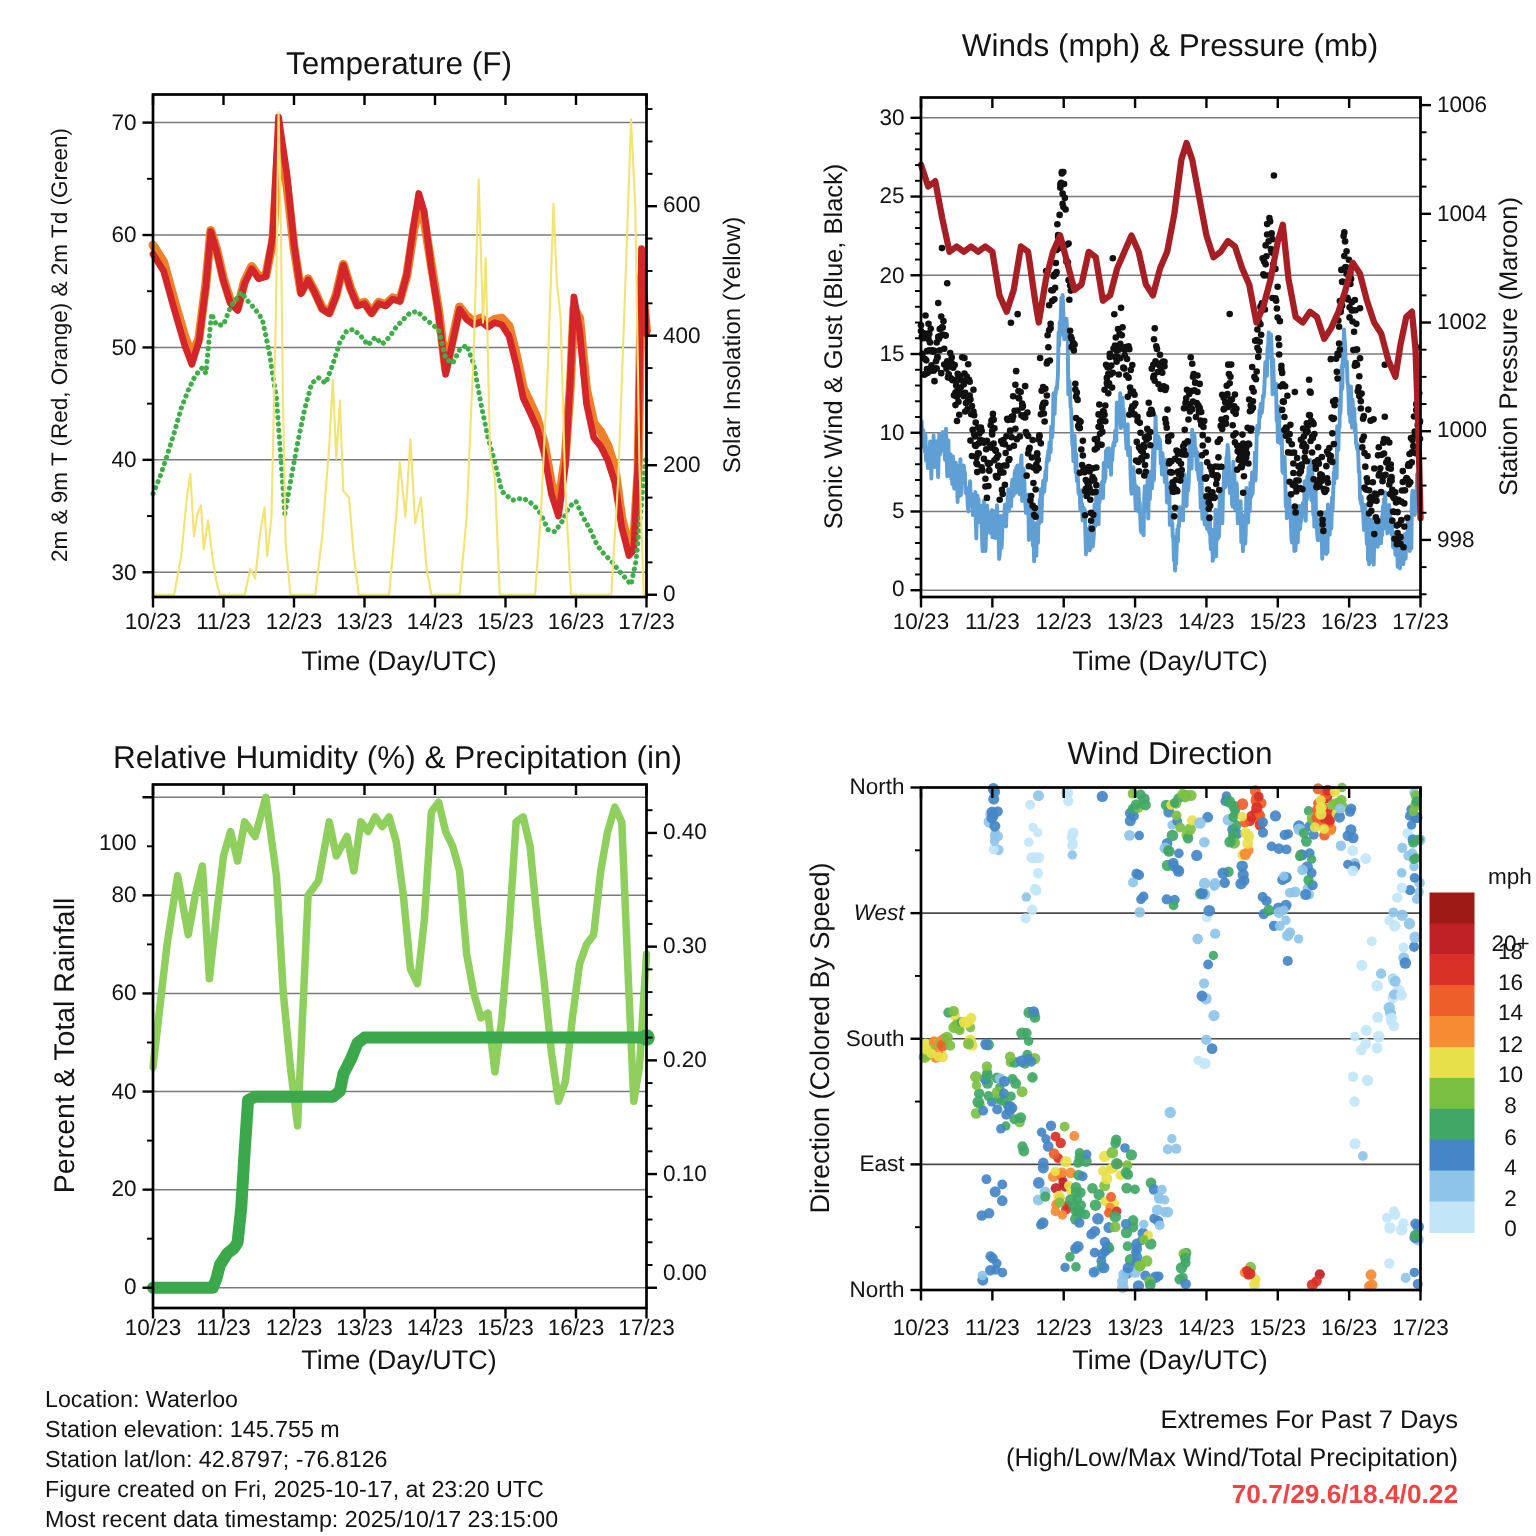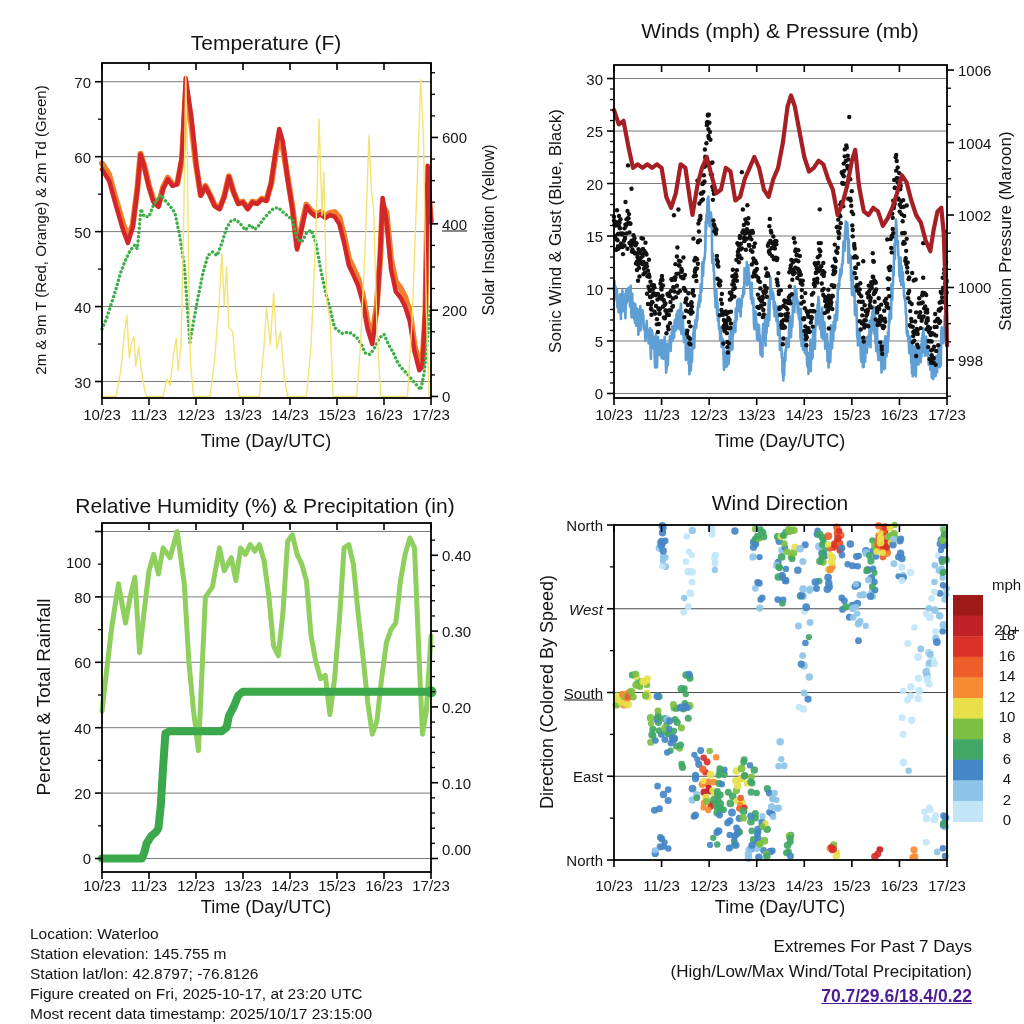--- a/index.html
+++ b/index.html
@@ -1936,30 +1936,30 @@
       <div class="footer-line">Location: Waterloo</div>
       <div class="footer-line">Station elevation: 145.755 m</div>
       <div class="footer-line">Station lat/lon: 42.8797; -76.8126</div>
       <div class="footer-line">Figure created on Fri, 2025-10-17, at 23:20 UTC</div>
       <div class="footer-line">Most recent data timestamp: 2025/10/17 23:15:00</div>
     </div>
 
     <div class="extremes">
       <div>Extremes For Past 7 Days</div>
       <div>(High/Low/Max Wind/Total Precipitation)</div>
-      <div class="ext-val" id="ext-val" style="color: #4c1d95; text-decoration: underline;">70.7/29.6/18.4/0.22</div>
+      <div class="ext-val" id="ext-val" style="color: #ef4444;">70.7/29.6/18.4/0.22</div>
     </div>
   <div class="lab tick tick-yl" style="left: 91px; top: 381.512px;">30</div>
       <div class="lab tick tick-yl" style="left: 91px; top: 306.568px;">40</div>
       <div class="lab tick tick-yl" style="left: 91px; top: 231.624px;">50</div>
       <div class="lab tick tick-yl" style="left: 91px; top: 156.68px;">60</div>
       <div class="lab tick tick-yl" style="left: 91px; top: 81.736px;">70</div>
       <div class="lab tick tick-yr" style="left: 442px; top: 396.489px;">0</div>
       <div class="lab tick tick-yr" style="left: 442px; top: 310.149px;">200</div>
-      <div class="lab tick tick-yr" style="left: 442px; top: 223.809px; text-decoration: underline;">400</div>
+      <div class="lab tick tick-yr" style="left: 442px; top: 223.809px;">400</div>
       <div class="lab tick tick-yr" style="left: 442px; top: 137.468px;">600</div>
       <div class="lab tick tick-x" style="left: 102px; top: 406px;">10/23</div>
       <div class="lab tick tick-x" style="left: 149px; top: 406px;">11/23</div>
       <div class="lab tick tick-x" style="left: 196px; top: 406px;">12/23</div>
       <div class="lab tick tick-x" style="left: 243px; top: 406px;">13/23</div>
       <div class="lab tick tick-x" style="left: 290px; top: 406px;">14/23</div>
       <div class="lab tick tick-x" style="left: 337px; top: 406px;">15/23</div>
       <div class="lab tick tick-x" style="left: 384px; top: 406px;">16/23</div>
       <div class="lab tick tick-x" style="left: 431px; top: 406px;">17/23</div>
       <div class="lab tick tick-yl" style="left: 603px; top: 393.486px;">0</div>
@@ -1996,21 +1996,21 @@
       <div class="lab tick tick-x" style="left: 102px; top: 877px;">10/23</div>
       <div class="lab tick tick-x" style="left: 149px; top: 877px;">11/23</div>
       <div class="lab tick tick-x" style="left: 196px; top: 877px;">12/23</div>
       <div class="lab tick tick-x" style="left: 243px; top: 877px;">13/23</div>
       <div class="lab tick tick-x" style="left: 290px; top: 877px;">14/23</div>
       <div class="lab tick tick-x" style="left: 337px; top: 877px;">15/23</div>
       <div class="lab tick tick-x" style="left: 384px; top: 877px;">16/23</div>
       <div class="lab tick tick-x" style="left: 431px; top: 877px;">17/23</div>
       <div class="lab tick tick-yl" style="left: 603px; top: 525px;">North</div>
       <div class="lab tick tick-yl" style="left: 603px; top: 608.75px; font-style: italic;">West</div>
-      <div class="lab tick tick-yl" style="left: 603px; top: 692.5px; text-decoration: underline;">South</div>
+      <div class="lab tick tick-yl" style="left: 603px; top: 692.5px;">South</div>
       <div class="lab tick tick-yl" style="left: 603px; top: 776.25px;">East</div>
       <div class="lab tick tick-yl" style="left: 603px; top: 860px;">North</div>
       <div class="lab tick tick-x" style="left: 614px; top: 877px;">10/23</div>
       <div class="lab tick tick-x" style="left: 661.571px; top: 877px;">11/23</div>
       <div class="lab tick tick-x" style="left: 709.143px; top: 877px;">12/23</div>
       <div class="lab tick tick-x" style="left: 756.714px; top: 877px;">13/23</div>
       <div class="lab tick tick-x" style="left: 804.286px; top: 877px;">14/23</div>
       <div class="lab tick tick-x" style="left: 851.857px; top: 877px;">15/23</div>
       <div class="lab tick tick-x" style="left: 899.429px; top: 877px;">16/23</div>
       <div class="lab tick tick-x" style="left: 947px; top: 877px;">17/23</div>

